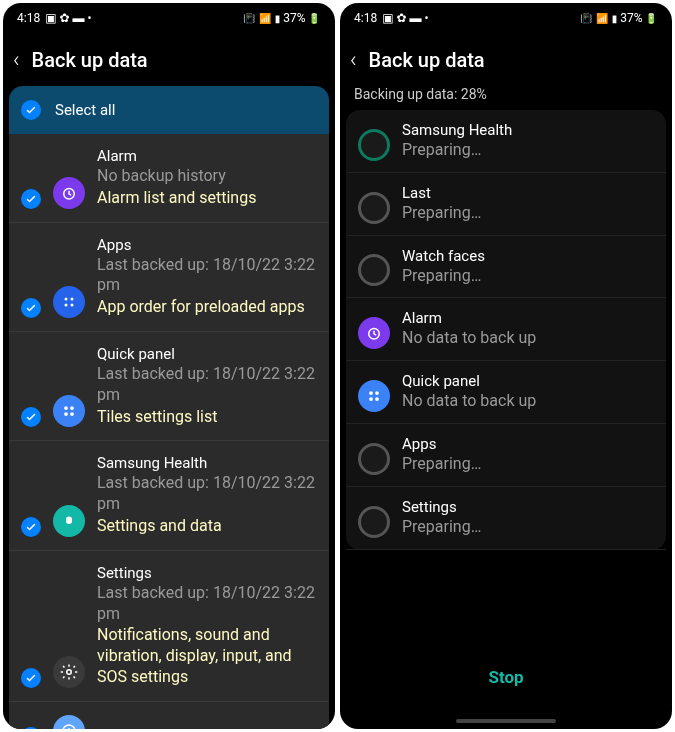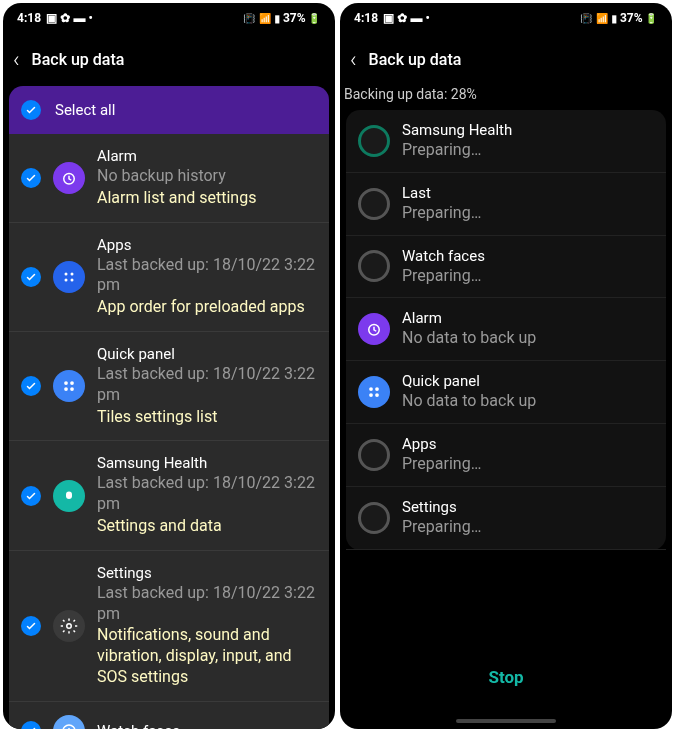--- a/index.html
+++ b/index.html
@@ -1,31 +1,31 @@
 <!DOCTYPE html>
 <html><head>
 <meta charset="utf-8">
 <style>
 body{margin:0;background:#fff;font-family:-apple-system,BlinkMacSystemFont,'Segoe UI',Roboto,sans-serif;display:flex;gap:5px;padding:3px}
 .phone{width:332px;height:726px;background:#000;border-radius:18px;overflow:hidden;position:relative;display:flex;flex-direction:column}
-.status-bar{display:flex;justify-content:space-between;align-items:center;padding:8px 14px;color:#fff;font-size:12px;font-weight:700}
+.status-bar{display:flex;justify-content:space-between;align-items:center;padding:8px 14px;color:#fff;font-size:12px;font-weight:400}
 .status-left{display:flex;align-items:center;gap:5px}
 .status-right{display:flex;align-items:center;gap:3px}
 .status-icons{display:flex;align-items:center;gap:2px}
 .header{display:flex;align-items:center;padding:14px 10px 10px 10px;gap:12px}
 .back-arrow{color:#fff;font-size:22px;font-weight:300}
-.title{color:#fff;font-size:16px;font-weight:500}
-.subtitle{color:#ccc;font-size:14px;padding:4px 4px 8px}
-.select-all{display:flex;align-items:center;padding:14px 12px;gap:14px;background:#4c1d95;border-radius:14px 14px 0 0;margin:4px 6px 0}
+.title{color:#fff;font-size:20px;font-weight:500}
+.subtitle{color:#ccc;font-size:14px;padding:4px 14px 8px}
+.select-all{display:flex;align-items:center;padding:14px 12px;gap:14px;background:#0c4a6e;border-radius:14px 14px 0 0;margin:4px 6px 0}
 .select-all-label{color:#fff;font-size:15px}
 .checkbox{width:20px;height:20px;border-radius:50%;background:#0381fe;display:flex;align-items:center;justify-content:center;flex-shrink:0}
 .checkbox svg{width:12px;height:12px}
 .list{background:#2b2b2b;margin:0 6px;border-radius:0 0 14px 14px;display:flex;flex-direction:column}
 .list.dark{background:#121212}
-.item{display:flex;align-items:center;padding:13px 12px;gap:12px;border-bottom:1px solid #3a3a3a}
+.item{display:flex;align-items:flex-end;padding:13px 12px;gap:12px;border-bottom:1px solid #3a3a3a}
 .list.dark .item{border-bottom:1px solid #222;padding:11px 12px}
 .item:last-child{border-bottom:none}
 .icon{width:32px;height:32px;border-radius:50%;display:flex;align-items:center;justify-content:center;flex-shrink:0}
 .icon svg{width:18px;height:18px}
 .icon-alarm{background:#7c3aed}
 .icon-apps{background:#2563eb}
 .icon-quick{background:#3b82f6}
 .icon-health{background:#14b8a6}
 .icon-settings{background:#3a3a3a}
 .icon-watch{background:#60a5fa}

